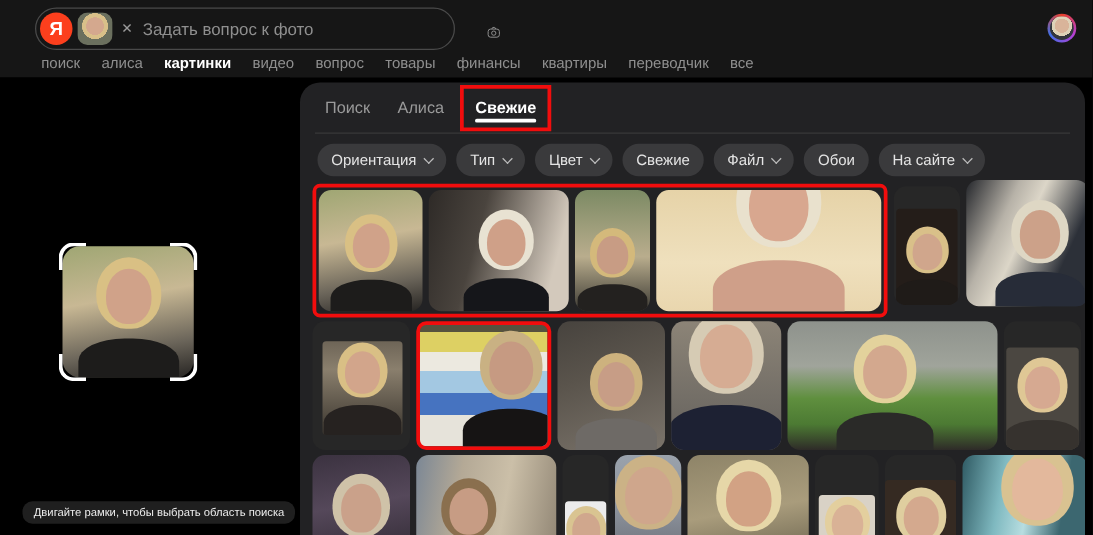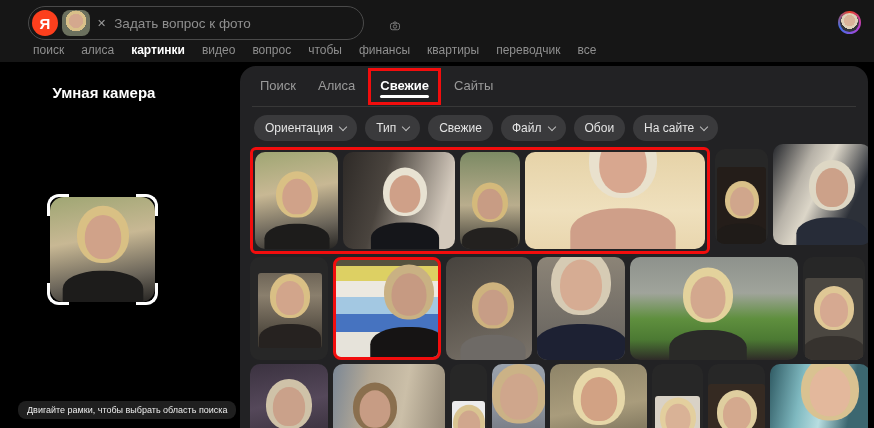--- a/index.html
+++ b/index.html
@@ -100,31 +100,30 @@
   </button>
   <div class="avatar">
     <div class="avatar-inner"></div>
   </div>
   <nav class="mainnav">
       <div class="nav-item">поиск</div>
       <div class="nav-item">алиса</div>
       <div class="nav-item active">картинки</div>
       <div class="nav-item">видео</div>
       <div class="nav-item">вопрос</div>
-      <div class="nav-item">чтобы</div>
+      <div class="nav-item">товары</div>
       <div class="nav-item">финансы</div>
       <div class="nav-item">квартиры</div>
       <div class="nav-item">переводчик</div>
       <div class="nav-item">все</div>
     </nav>
 </header>
 
 <div class="content">
   <aside class="sidebar">
-    <h2 class="sidebar-title">Умная камера</h2>
     <div class="crop-preview">
       <div class="crop-photo">
         <div class="person" id="sidebar-person" style="transform: translateX(-50%) scale(1.3);">
           <div class="p-hair" style="background:#d9c084"></div>
           <div class="p-face" style="background:#d0a289"></div>
           <div class="p-body" style="background:#1d1c1b"></div>
         </div>
       </div>
       <span class="corner tl"></span>
       <span class="corner tr"></span>
@@ -132,30 +131,33 @@
       <span class="corner br"></span>
     </div>
     <div class="hint-pill">Двигайте рамки, чтобы выбрать область поиска</div>
   </aside>
 
   <main class="panel">
     <div class="tabs">
         <div class="tab">Поиск</div>
         <div class="tab">Алиса</div>
         <div class="tab active annotated">Свежие</div>
-        <div class="tab">Сайты</div>
       </div>
     <div class="divider"></div>
     <div class="chips">
         <div class="chip">
           <span>Ориентация</span>
           <div class="chev"></div>
         </div>
         <div class="chip">
           <span>Тип</span>
+          <div class="chev"></div>
+        </div>
+        <div class="chip">
+          <span>Цвет</span>
           <div class="chev"></div>
         </div>
         <div class="chip">
           <span>Свежие</span>
         </div>
         <div class="chip">
           <span>Файл</span>
           <div class="chev"></div>
         </div>
         <div class="chip">

